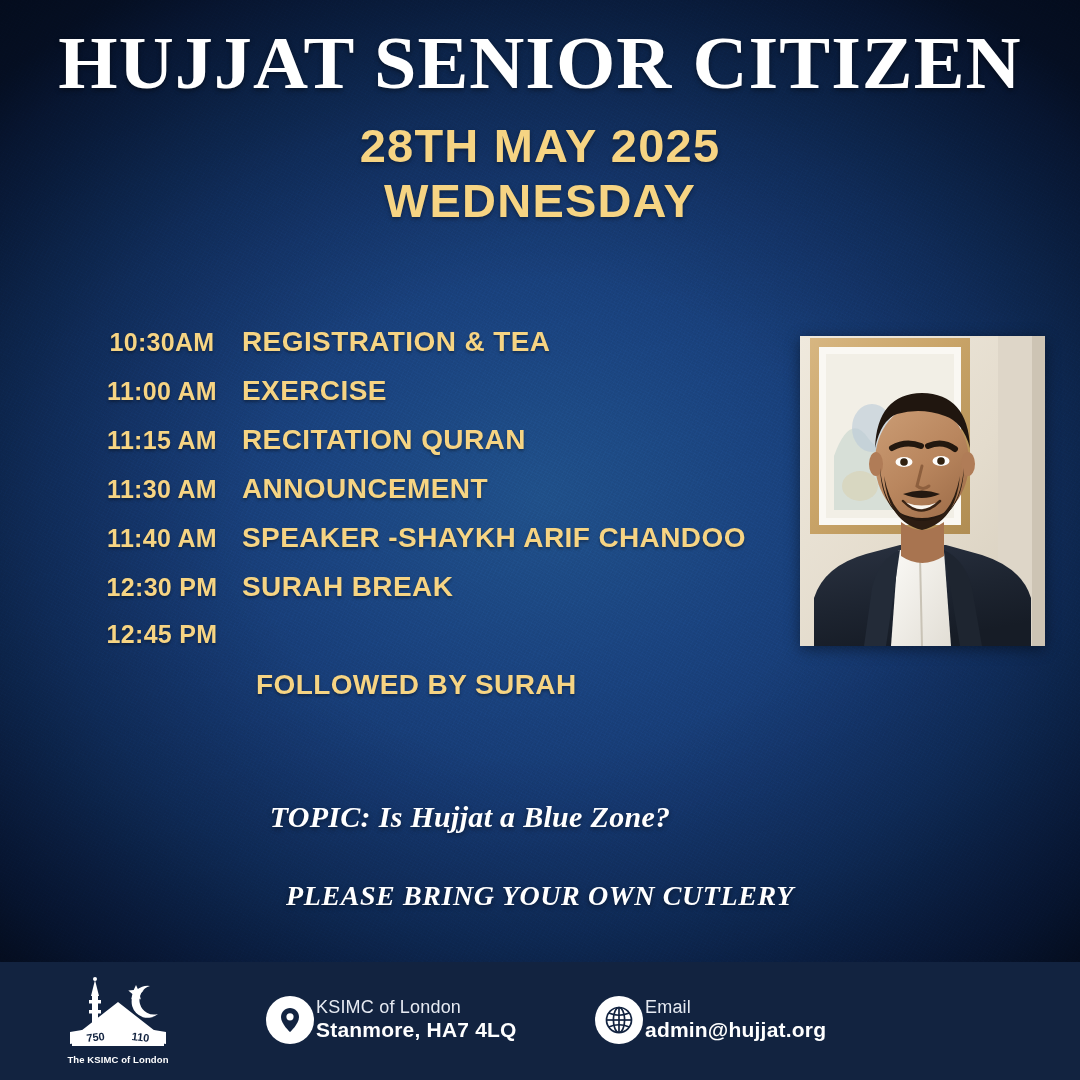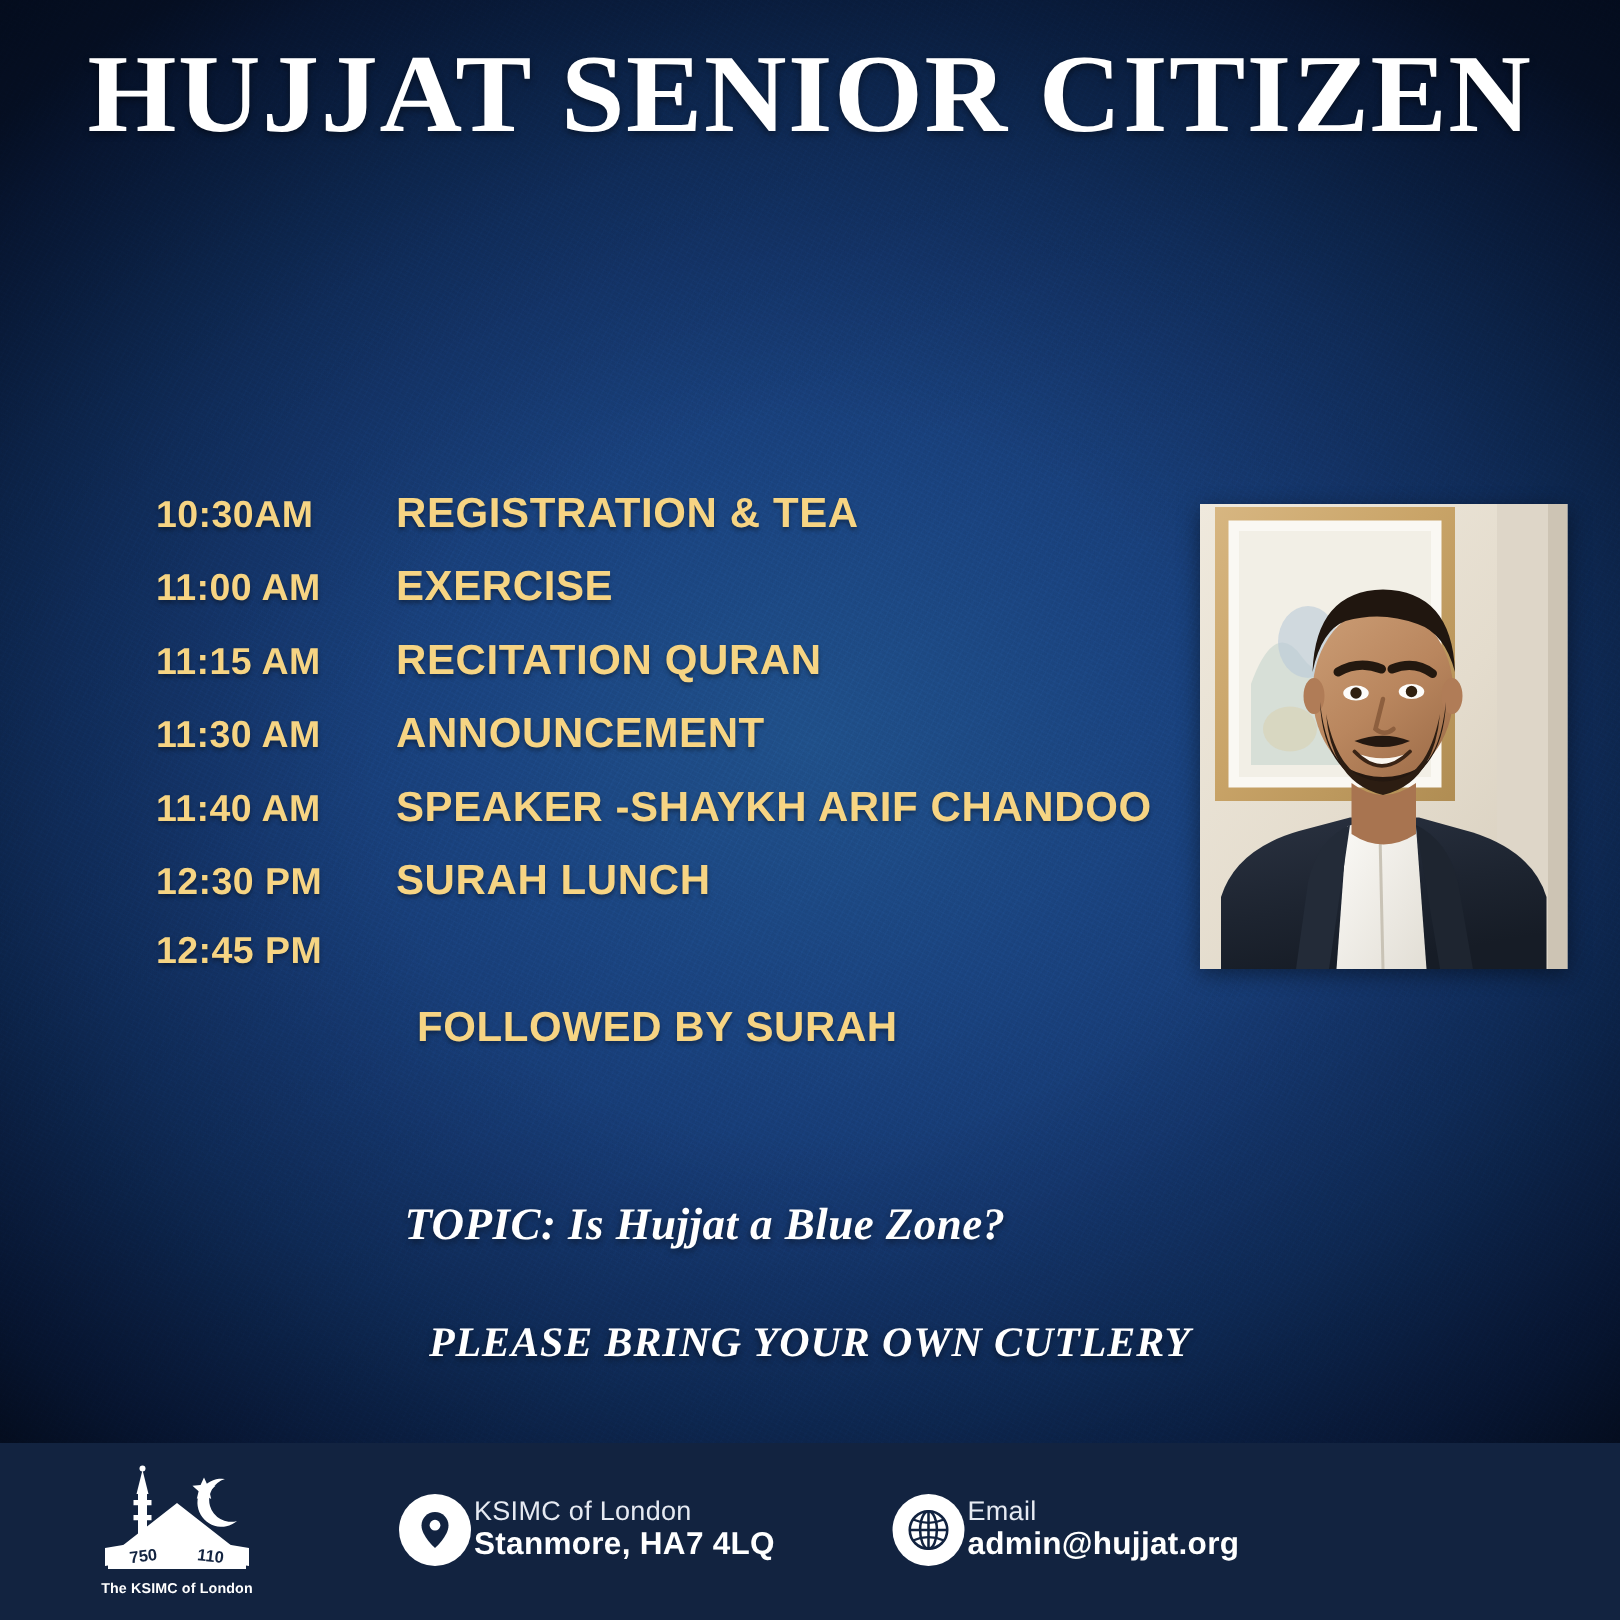--- a/index.html
+++ b/index.html
@@ -66,22 +66,23 @@
     font-size:47px;
     line-height:1.18;
     letter-spacing:1.2px;
     text-shadow:0 2px 4px rgba(0,0,0,0.35);
   }
   .date-block .dayline { display:block; }
 
   
   .schedule {
     position:absolute;
-    top:326px; left:104px;
+    top:326px; left:82px;
     width:730px;
+    text-align:center;
   }
   .sched-row {
     display:flex;
     align-items:baseline;
     height:49px;
   }
   .sched-time {
     width:160px;
     flex:0 0 160px;
     color:#F6D483;
@@ -204,20 +205,24 @@
 </head>
 <body>
 
 <div class="poster">
 
   <div class="texture"></div>
   <div class="vignette"></div>
 
   <div class="title">HUJJAT SENIOR CITIZEN</div>
 
+  <div class="date-block">
+    <span class="dayline">28TH MAY 2025</span>
+    <span class="dayline">WEDNESDAY</span>
+  </div>
 
   <div class="schedule">
 
     <div class="sched-row">
       <span class="sched-time">10:30AM</span>
       <span class="sched-item">REGISTRATION &amp; TEA</span>
     </div>
 
     <div class="sched-row">
       <span class="sched-time">11:00 AM</span>
@@ -234,21 +239,21 @@
       <span class="sched-item">ANNOUNCEMENT</span>
     </div>
 
     <div class="sched-row">
       <span class="sched-time">11:40 AM</span>
       <span class="sched-item">SPEAKER -SHAYKH ARIF CHANDOO</span>
     </div>
 
     <div class="sched-row">
       <span class="sched-time">12:30 PM</span>
-      <span class="sched-item">SURAH LUNCH</span>
+      <span class="sched-item">SURAH BREAK</span>
     </div>
 
     <div class="sched-row">
       <span class="sched-time">12:45 PM</span>
     </div>
 
     <div class="sched-row cont">
       <span class="sched-time"></span>
       <span class="sched-item">FOLLOWED BY SURAH</span>
     </div>

